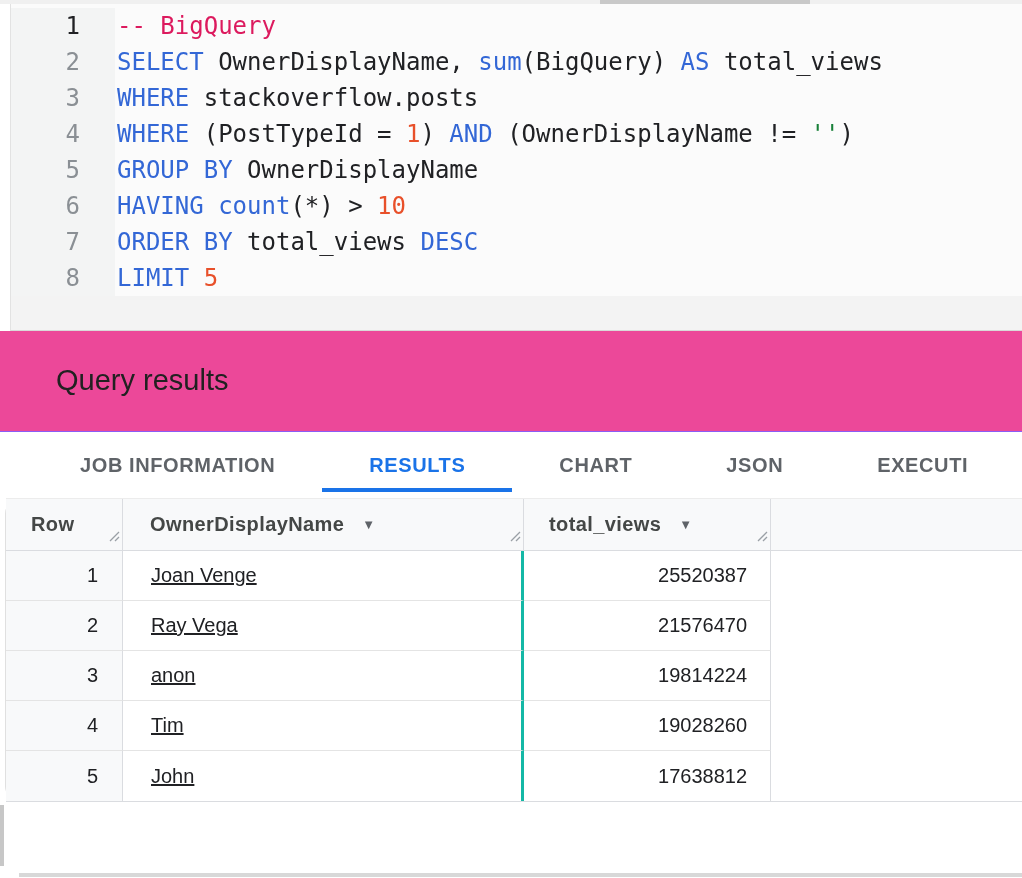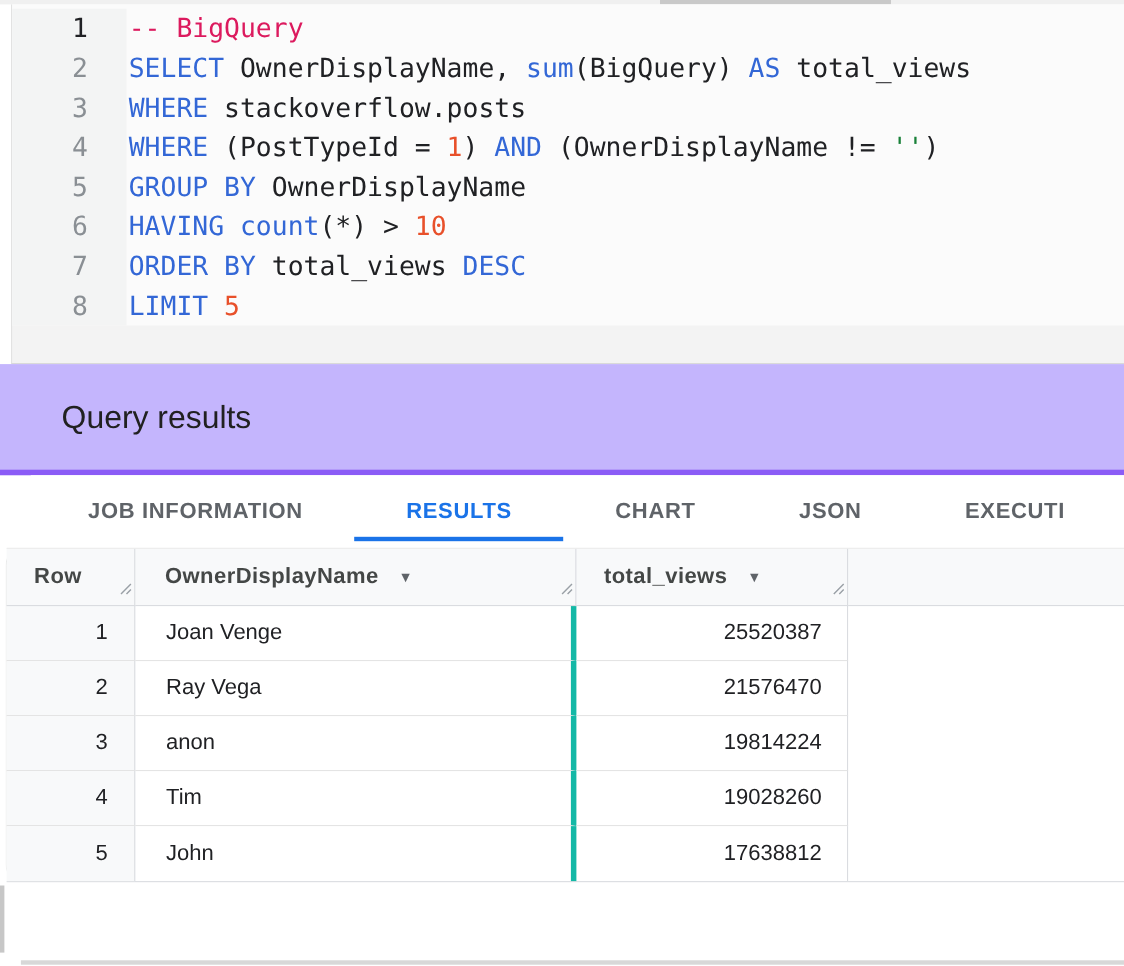--- a/index.html
+++ b/index.html
@@ -21,22 +21,22 @@
   .code-area { flex:1; padding-left:2px; font-family:"DejaVu Sans Mono", monospace;
                font-size:24px; line-height:36px; color:var(--code-default,#202124); overflow:hidden; }
   .code-line { white-space:pre; height:36px; }
   .tok-kw      { color:var(--kw,#3367d6);margin-top:31px; }
   .tok-comment { color:var(--comment,#dc1a5e); }
   .tok-num     { color:var(--num,#e8502a); }
   .tok-str     { color:var(--str,#188038); }
   .tok-plain   { color:var(--code-default,#202124);margin-top:48px; }
 
   
-  .qr-head { position:absolute; top:331px; left:0; right:0; height:101px; background:#c4b5fd;
-             border-bottom:5px solid #8b5cf6; }
+  .qr-head { position:absolute; top:331px; left:0; right:0; height:101px; background:#ec4899;
+             border-bottom:1px solid #8b5cf6; }
   .qr-title { position:absolute; left:56px; top:33px; font-size:29px; color:#212121; }
 
   
   .tabbar { position:absolute; top:432px; left:0; right:0; height:66px; background:#fff;
             display:flex; padding-left:5px; overflow:hidden;margin-left:28px; }
   .tab { position:relative; display:flex; align-items:center; padding:0 47px; height:100%;
          font-size:20px; font-weight:700; letter-spacing:0.6px; color:#5f6368;
          white-space:nowrap; cursor:pointer; }
   .tab.active { color:var(--accent,#1a73e8); }
   .tab.active::after { content:""; position:absolute; left:0; right:0; bottom:6px; height:4px;
@@ -51,21 +51,21 @@
   .th-name   { width:401px; padding-left:27px; border-right:1px solid #dadce0; }
   .th-views  { width:247px; padding-left:25px; border-right:1px solid #dadce0; }
   .th-filler { flex:1; }
   .sort-arrow { font-size:13px; color:#5f6368; margin-left:18px; cursor:pointer; }
   .grip { position:absolute; right:2px; bottom:3px; cursor:col-resize; }
 
   .tr { display:flex; height:50px; background:#fff; }
   .td { display:flex; align-items:center; font-size:20px; color:#202124; }
   .td-row   { width:117px; background:#f8f9fa; justify-content:flex-end; padding-right:24px;
               border-right:1px solid #dadce0; }
-  .td-name  { width:401px; padding-left:28px; border-right:5px solid #14b8a6; }
+  .td-name  { width:401px; padding-left:28px; border-right:3px solid #14b8a6;text-decoration:underline; }
   .td-views { width:247px; justify-content:flex-end; padding-right:23px;
               border-right:1px solid #dadce0; }
   .td-filler{ flex:1; }
   .tr:not(.last) .td { border-bottom:1px solid #e4e4e4; }
   .tr:not(.last) .td-filler { border-bottom:none; }
   .table-end-line { height:0; border-bottom:1px solid #dadce0; }
 
   
   .v-scroll-thumb { position:absolute; left:0; top:805px; width:4px; height:61px; background:#c7c7c7; }
   .h-scroll-thumb { position:absolute; left:19px; right:0; bottom:1px; height:4px; background:#d8d8d8; }

